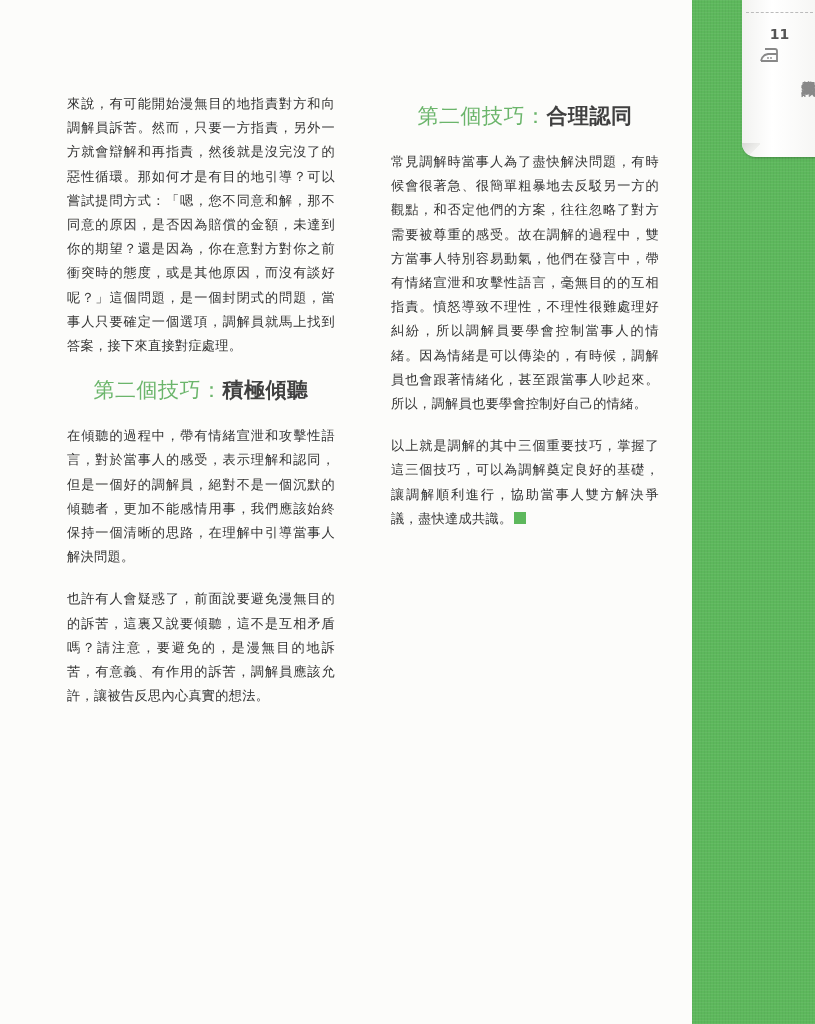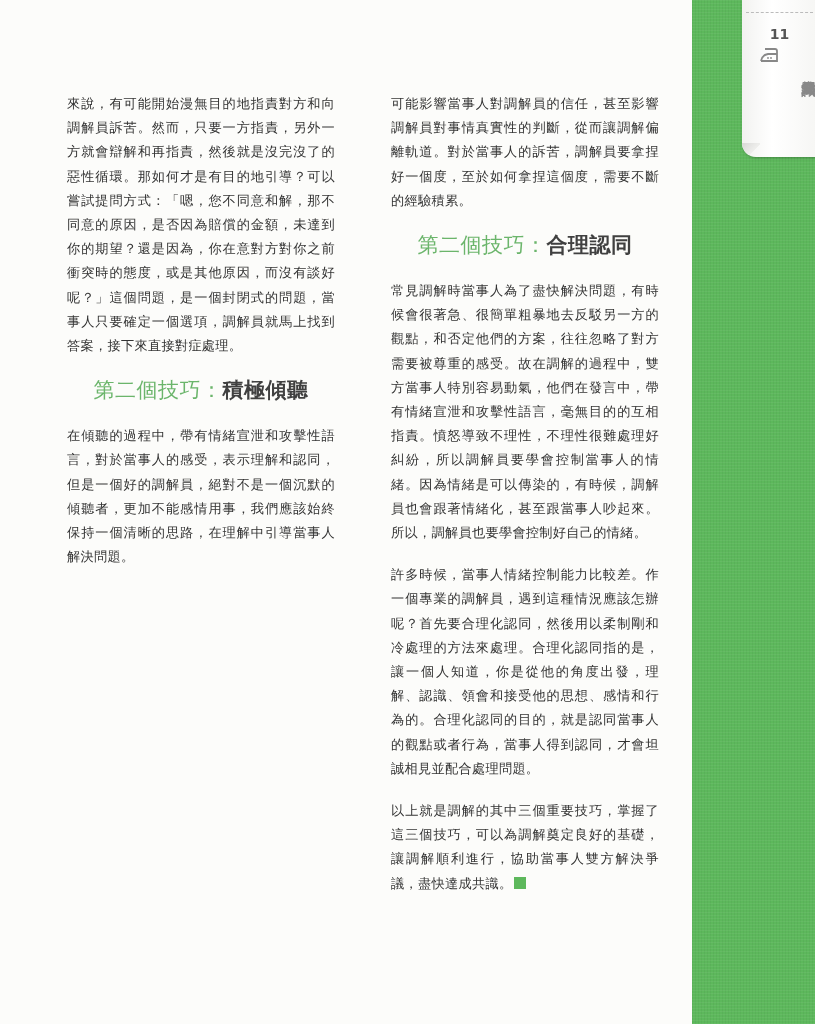--- a/index.html
+++ b/index.html
@@ -59,29 +59,28 @@
 </head>
 <body>
 
 <div class="page">
   <div class="col left">
     <p class="para">來說，有可能開始漫無目的地指責對方和向調解員訴苦。然而，只要一方指責，另外一方就會辯解和再指責，然後就是沒完沒了的惡性循環。那如何才是有目的地引導？可以嘗試提問方式：「嗯，您不同意和解，那不同意的原因，是否因為賠償的金額，未達到你的期望？還是因為，你在意對方對你之前衝突時的態度，或是其他原因，而沒有談好呢？」這個問題，是一個封閉式的問題，當事人只要確定一個選項，調解員就馬上找到答案，接下來直接對症處理。</p>
     <div class="heading">
       <span>第二個技巧：</span><span class="strong">積極傾聽</span>
     </div>
     <p class="para">在傾聽的過程中，帶有情緒宣泄和攻擊性語言，對於當事人的感受，表示理解和認同，但是一個好的調解員，絕對不是一個沉默的傾聽者，更加不能感情用事，我們應該始終保持一個清晰的思路，在理解中引導當事人解決問題。</p>
+    <p class="para">也許有人會疑惑了，前面說要避免漫無目的的訴苦，這裏又說要傾聽，這不是互相矛盾嗎？請注意，要避免的，是漫無目的地訴苦，有意義、有作用的訴苦，調解員應該允許，讓被告反思內心真實的想法。</p>
   </div>
 
   <div class="col right">
-    <p class="para">可能影響當事人對調解員的信任，甚至影響調解員對事情真實性的判斷，從而讓調解偏離軌道。對於當事人的訴苦，調解員要拿捏好一個度，至於如何拿捏這個度，需要不斷的經驗積累。</p>
     <div class="heading">
       <span>第二個技巧：</span><span class="strong">合理認同</span>
     </div>
     <p class="para">常見調解時當事人為了盡快解決問題，有時候會很著急、很簡單粗暴地去反駁另一方的觀點，和否定他們的方案，往往忽略了對方需要被尊重的感受。故在調解的過程中，雙方當事人特別容易動氣，他們在發言中，帶有情緒宣泄和攻擊性語言，毫無目的的互相指責。憤怒導致不理性，不理性很難處理好糾紛，所以調解員要學會控制當事人的情緒。因為情緒是可以傳染的，有時候，調解員也會跟著情緒化，甚至跟當事人吵起來。所以，調解員也要學會控制好自己的情緒。</p>
-    <p class="para">許多時候，當事人情緒控制能力比較差。作一個專業的調解員，遇到這種情況應該怎辦呢？首先要合理化認同，然後用以柔制剛和冷處理的方法來處理。合理化認同指的是，讓一個人知道，你是從他的角度出發，理解、認識、領會和接受他的思想、感情和行為的。合理化認同的目的，就是認同當事人的觀點或者行為，當事人得到認同，才會坦誠相見並配合處理問題。</p>
     <p class="para"><span>以上就是調解的其中三個重要技巧，掌握了這三個技巧，可以為調解奠定良好的基礎，讓調解順利進行，協助當事人雙方解決爭議，盡快達成共識。</span><span class="endmark"></span></p>
   </div>
 </div>
 
 <div class="sidebar"></div>
 
 <div class="tab">
   <div class="stitch"></div>
   <div class="pagenum">11</div>
   <svg class="icon" viewBox="0 0 22 16">

